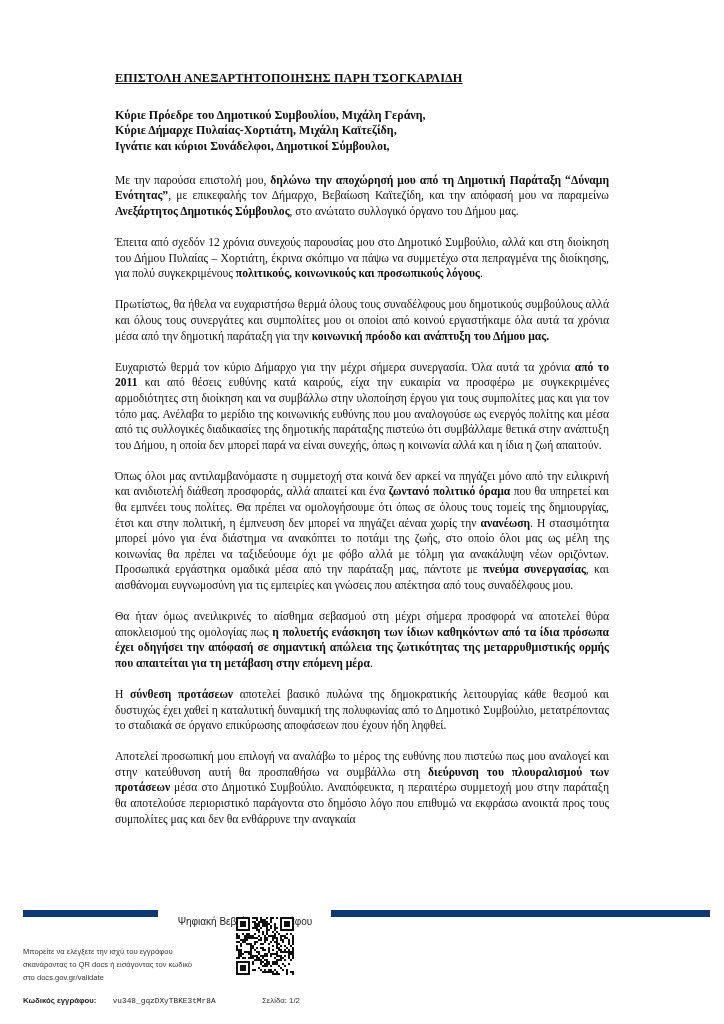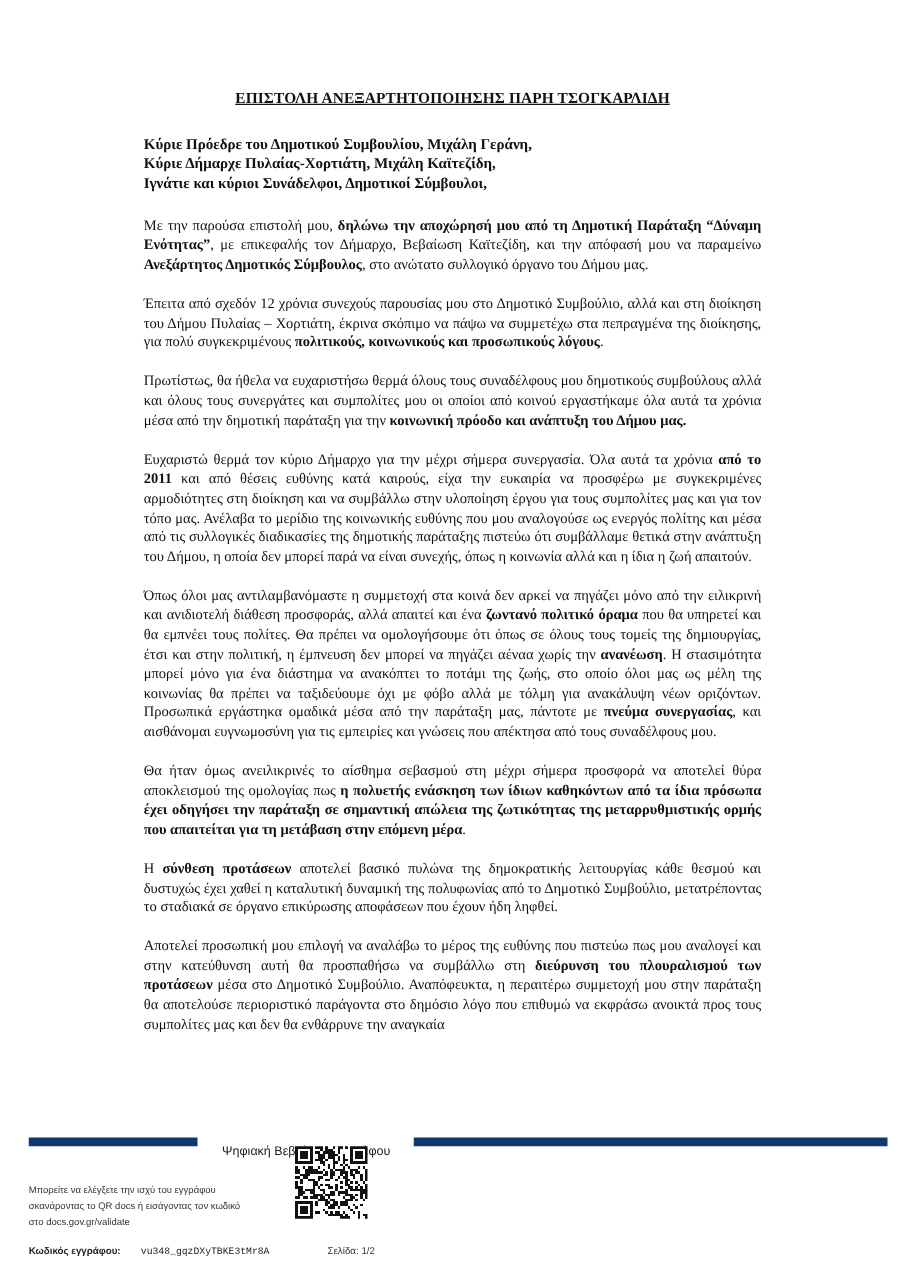--- a/index.html
+++ b/index.html
@@ -1,19 +1,19 @@
 <!DOCTYPE html>
 <html><head>
 <meta charset="utf-8">
 <style>
   html, body { margin: 0; padding: 0; background: #ffffff; }
   body { width: 724px; height: 1024px; position: relative; overflow: hidden; }
   .page { position: absolute; left: 0; top: 0; width: 724px; height: 1024px; background: #fff; }
   .content { position: absolute; left: 115px; top: 71px; width: 494px; font-family: "Liberation Serif", serif; color: #111; }
-  .title { text-align: center; font-weight: bold; text-decoration: underline; font-size: 12.3px; margin: 0 0 22px 0; letter-spacing: 0.1px; }
+  .title { font-weight: bold; text-decoration: underline; font-size: 12.3px; margin: 0 0 22px 0; letter-spacing: 0.1px; }
   .salutation { font-weight: bold; font-size: 12px; line-height: 15.3px; margin: 0 0 19px 0; }
   .salutation div { white-space: nowrap; }
   p.para { margin: 0 0 15.5px 0; font-size: 11.6px; line-height: 15.6px; text-align: justify; }
   p.para b { font-weight: bold; }
   .footer { position: absolute; left: 0; top: 895px; width: 724px; height: 129px; font-family: "Liberation Sans", sans-serif; }
   .bar-left { position: absolute; left: 23px; top: 15px; width: 135px; height: 7px; background: #0e3873; }
   .bar-right { position: absolute; left: 331px; top: 15px; width: 379px; height: 7px; background: #0e3873; }
   .bar-title { position: absolute; left: 160px; top: 21px; width: 170px; text-align: center; font-size: 10px; color: #222; white-space: nowrap; }
   .validate-text { position: absolute; left: 23px; top: 50px; width: 210px; font-size: 7.6px; line-height: 13px; color: #333; }
   .qr { position: absolute; left: 236px; top: 22px; width: 58px; height: 58px; }
@@ -32,21 +32,21 @@
       <div>Κύριε Πρόεδρε του Δημοτικού Συμβουλίου, Μιχάλη Γεράνη,</div>
       <div>Κύριε Δήμαρχε Πυλαίας-Χορτιάτη, Μιχάλη Καϊτεζίδη,</div>
       <div>Ιγνάτιε και κύριοι Συνάδελφοι, Δημοτικοί Σύμβουλοι,</div>
     </div>
     <div id="paras">
         <p class="para"><span>Με την παρούσα επιστολή μου, </span><b>δηλώνω την αποχώρησή μου από τη Δημοτική Παράταξη “Δύναμη Ενότητας”</b><span>, με επικεφαλής τον Δήμαρχο, Βεβαίωση Καϊτεζίδη, και την απόφασή μου να παραμείνω </span><b>Ανεξάρτητος Δημοτικός Σύμβουλος</b><span>, στο ανώτατο συλλογικό όργανο του Δήμου μας.</span></p>
         <p class="para"><span>Έπειτα από σχεδόν 12 χρόνια συνεχούς παρουσίας μου στο Δημοτικό Συμβούλιο, αλλά και στη διοίκηση του Δήμου Πυλαίας – Χορτιάτη, έκρινα σκόπιμο να πάψω να συμμετέχω στα πεπραγμένα της διοίκησης, για πολύ συγκεκριμένους </span><b>πολιτικούς, κοινωνικούς και προσωπικούς λόγους</b><span>.</span></p>
         <p class="para"><span>Πρωτίστως, θα ήθελα να ευχαριστήσω θερμά όλους τους συναδέλφους μου δημοτικούς συμβούλους αλλά και όλους τους συνεργάτες και συμπολίτες μου οι οποίοι από κοινού εργαστήκαμε όλα αυτά τα χρόνια μέσα από την δημοτική παράταξη για την </span><b>κοινωνική πρόοδο και ανάπτυξη του Δήμου μας.</b></p>
         <p class="para"><span>Ευχαριστώ θερμά τον κύριο Δήμαρχο για την μέχρι σήμερα συνεργασία. Όλα αυτά τα χρόνια </span><b>από το 2011</b><span> και από θέσεις ευθύνης κατά καιρούς, είχα την ευκαιρία να προσφέρω με συγκεκριμένες αρμοδιότητες στη διοίκηση και να συμβάλλω στην υλοποίηση έργου για τους συμπολίτες μας και για τον τόπο μας. Ανέλαβα το μερίδιο της κοινωνικής ευθύνης που μου αναλογούσε ως ενεργός πολίτης και μέσα από τις συλλογικές διαδικασίες της δημοτικής παράταξης πιστεύω ότι συμβάλλαμε θετικά στην ανάπτυξη του Δήμου, η οποία δεν μπορεί παρά να είναι συνεχής, όπως η κοινωνία αλλά και η ίδια η ζωή απαιτούν.</span></p>
         <p class="para"><span>Όπως όλοι μας αντιλαμβανόμαστε η συμμετοχή στα κοινά δεν αρκεί να πηγάζει μόνο από την ειλικρινή και ανιδιοτελή διάθεση προσφοράς, αλλά απαιτεί και ένα </span><b>ζωντανό πολιτικό όραμα</b><span> που θα υπηρετεί και θα εμπνέει τους πολίτες. Θα πρέπει να ομολογήσουμε ότι όπως σε όλους τους τομείς της δημιουργίας, έτσι και στην πολιτική, η έμπνευση δεν μπορεί να πηγάζει αέναα χωρίς την </span><b>ανανέωση</b><span>. Η στασιμότητα μπορεί μόνο για ένα διάστημα να ανακόπτει το ποτάμι της ζωής, στο οποίο όλοι μας ως μέλη της κοινωνίας θα πρέπει να ταξιδεύουμε όχι με φόβο αλλά με τόλμη για ανακάλυψη νέων οριζόντων. Προσωπικά εργάστηκα ομαδικά μέσα από την παράταξη μας, πάντοτε με </span><b>πνεύμα συνεργασίας</b><span>, και αισθάνομαι ευγνωμοσύνη για τις εμπειρίες και γνώσεις που απέκτησα από τους συναδέλφους μου.</span></p>
-        <p class="para"><span>Θα ήταν όμως ανειλικρινές το αίσθημα σεβασμού στη μέχρι σήμερα προσφορά να αποτελεί θύρα αποκλεισμού της ομολογίας πως </span><b>η πολυετής ενάσκηση των ίδιων καθηκόντων από τα ίδια πρόσωπα έχει οδηγήσει την παράταξη σε σημαντική απώλεια της ζωτικότητας της μεταρρυθμιστικής ορμής που απαιτείται για τη μετάβαση στην επόμενη μέρα</b><span>.</span></p>
+        <p class="para"><span>Θα ήταν όμως ανειλικρινές το αίσθημα σεβασμού στη μέχρι σήμερα προσφορά να αποτελεί θύρα αποκλεισμού της ομολογίας πως </span><b>η πολυετής ενάσκηση των ίδιων καθηκόντων από τα ίδια πρόσωπα έχει οδηγήσει την απόφασή σε σημαντική απώλεια της ζωτικότητας της μεταρρυθμιστικής ορμής που απαιτείται για τη μετάβαση στην επόμενη μέρα</b><span>.</span></p>
         <p class="para"><span>Η </span><b>σύνθεση προτάσεων</b><span> αποτελεί βασικό πυλώνα της δημοκρατικής λειτουργίας κάθε θεσμού και δυστυχώς έχει χαθεί η καταλυτική δυναμική της πολυφωνίας από το Δημοτικό Συμβούλιο, μετατρέποντας το σταδιακά σε όργανο επικύρωσης αποφάσεων που έχουν ήδη ληφθεί.</span></p>
         <p class="para"><span>Αποτελεί προσωπική μου επιλογή να αναλάβω το μέρος της ευθύνης που πιστεύω πως μου αναλογεί και στην κατεύθυνση αυτή θα προσπαθήσω να συμβάλλω στη </span><b>διεύρυνση του πλουραλισμού των προτάσεων</b><span> μέσα στο Δημοτικό Συμβούλιο. Αναπόφευκτα, η περαιτέρω συμμετοχή μου στην παράταξη θα αποτελούσε περιοριστικό παράγοντα στο δημόσιο λόγο που επιθυμώ να εκφράσω ανοικτά προς τους συμπολίτες μας και δεν θα ενθάρρυνε την αναγκαία</span></p>
       </div>
   </div>
 
   <div class="footer">
     <div class="bar-left"></div>
     <div class="bar-title">Ψηφιακή Βεβαίωση Εγγράφου</div>
     <div class="bar-right"></div>
 

